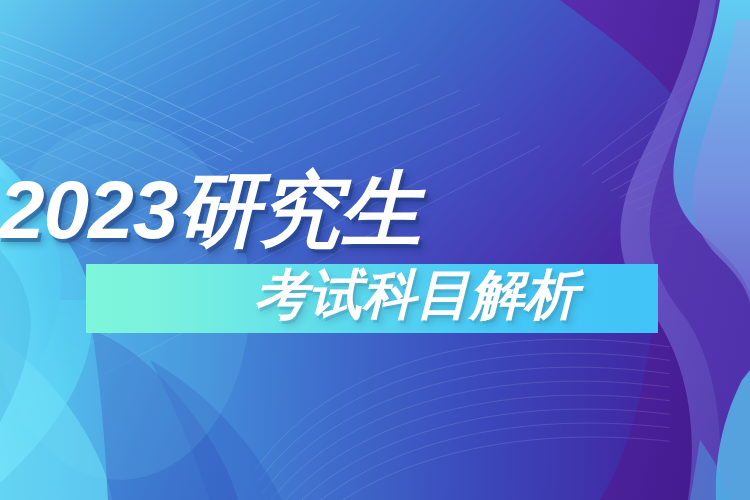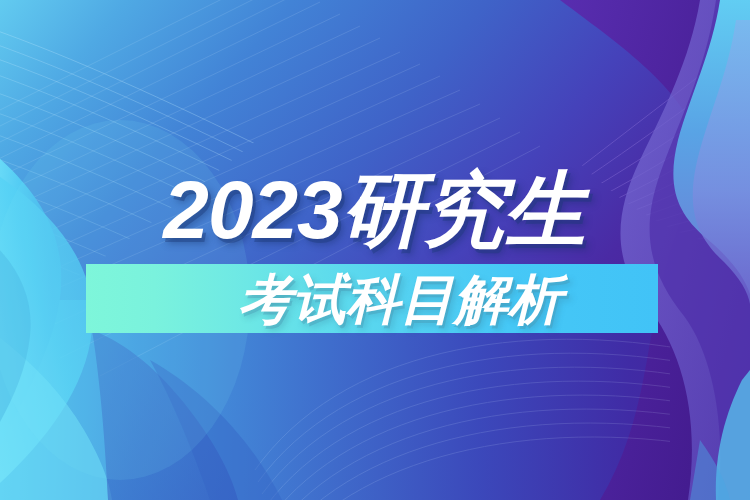--- a/index.html
+++ b/index.html
@@ -25,21 +25,20 @@
 
   
   #title-layer {
     position: absolute;
     left: 0;
     top: 168px;
     width: 750px;
     height: 84px;
     display: flex;
     align-items: center;
-    justify-content: center;
     pointer-events: none;
   }
   #title-text {
     font-size: 82px;
     line-height: 82px;
     font-weight: bold;
     font-style: italic;
     color: #ffffff;
     letter-spacing: -1px;
     white-space: nowrap;
@@ -60,28 +59,29 @@
         #7ef6da 0%,
         #7af2dd 12%,
         #6fe9e4 26%,
         #5fdcec 42%,
         #52d0f2 58%,
         #46c8f6 74%,
         #41c3f7 100%);
   }
   #subtitle-layer {
     position: absolute;
-    left: 86px;
+    left: 102px;
     top: 264px;
     width: 572px;
     height: 69px;
     display: flex;
     align-items: center;
     justify-content: center;
     pointer-events: none;
+    font-family: Liberation Mono, monospace;
   }
   #subtitle-text {
     font-size: 54px;
     line-height: 54px;
     font-weight: bold;
     font-style: italic;
     color: #ffffff;
     letter-spacing: 0px;
     white-space: nowrap;
     text-shadow:

